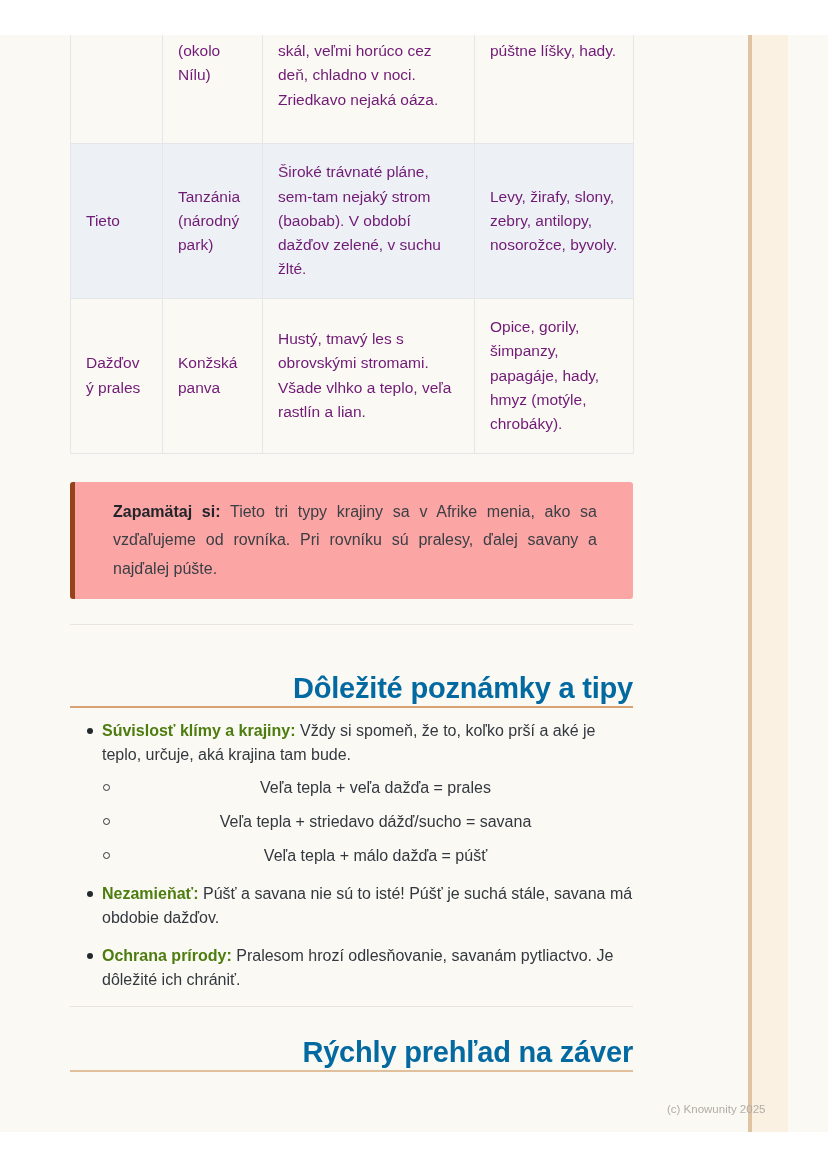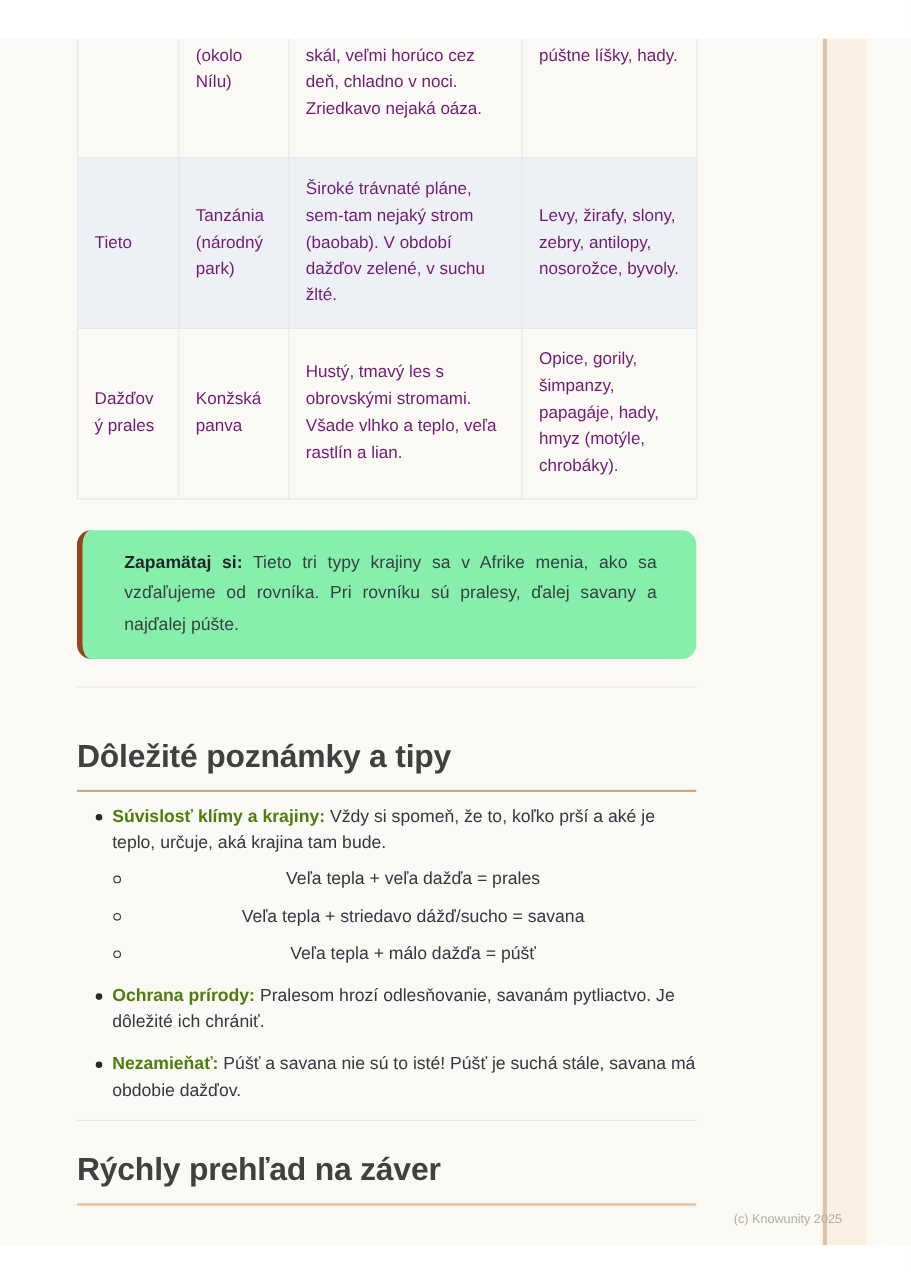--- a/index.html
+++ b/index.html
@@ -55,44 +55,45 @@
   table.geo tr.row-savana{background:#edf1f6;}
   table.geo tr.row-savana td{height:122px;}
   table.geo tr.row-prales td{height:116px;}
   .col-1{width:92px;}
   .col-2{width:100px;}
   .col-3{width:212px;}
   .col-4{width:159px;}
   
   .callout{
     margin-top:28px;
-    background:#86efac;
+    background:#fca5a5;
     border-left:5px solid #96421c;
-    border-radius:13px;
+    border-radius:3px;
     padding:16px 36px 16px 38px;
     font-size:16px;
     line-height:1.78;
     color:#3a3f45;
     text-align:justify;
   }
   .callout b{color:#22262b;}
   
   .rule{
     height:1px;background:#e8e4dd;border:none;margin:0;
   }
   .rule-1{margin-top:25px;}
   .rule-2{margin-top:8px;}
   h2{
     margin:0;
     font-size:29px;
     font-weight:700;
     letter-spacing:-0.2px;
-    color:#404040;
+    color:#0369a1;
     line-height:36px;
-    padding-bottom:12px;
+    padding-bottom:0;
+    text-align:right;
   }
   .h2-1{margin-top:45px;border-bottom:2px solid #d8a272;}
   .h2-2{margin-top:27px;border-bottom:2px solid #e0c09c;}
   
   ul.notes{
     list-style:none;
     margin:11px 0 0 0;
     padding:0;
     font-size:16px;
     line-height:24px;
@@ -194,27 +195,27 @@
       <li>
         <b>Súvislosť klímy a krajiny:</b>
         <span>Vždy si spomeň, že to, koľko prší a aké je teplo, určuje, aká krajina tam bude.</span>
         <ul class="sub">
           <li>Veľa tepla + veľa dažďa = prales</li>
           <li>Veľa tepla + striedavo dážď/sucho = savana</li>
           <li>Veľa tepla + málo dažďa = púšť</li>
         </ul>
       </li>
       <li>
+        <b>Nezamieňať:</b>
+        <span>Púšť a savana nie sú to isté! Púšť je suchá stále, savana má obdobie dažďov.</span>
+      </li>
+      <li>
         <b>Ochrana prírody:</b>
         <span>Pralesom hrozí odlesňovanie, savanám pytliactvo. Je dôležité ich chrániť.</span>
       </li>
-      <li>
-        <b>Nezamieňať:</b>
-        <span>Púšť a savana nie sú to isté! Púšť je suchá stále, savana má obdobie dažďov.</span>
-      </li>
     </ul>
 
     <hr class="rule rule-2">
 
     <h2 class="h2-2">Rýchly prehľad na záver</h2>
 
   </div>
 
   <div class="watermark">(c) Knowunity 2025</div>
 

